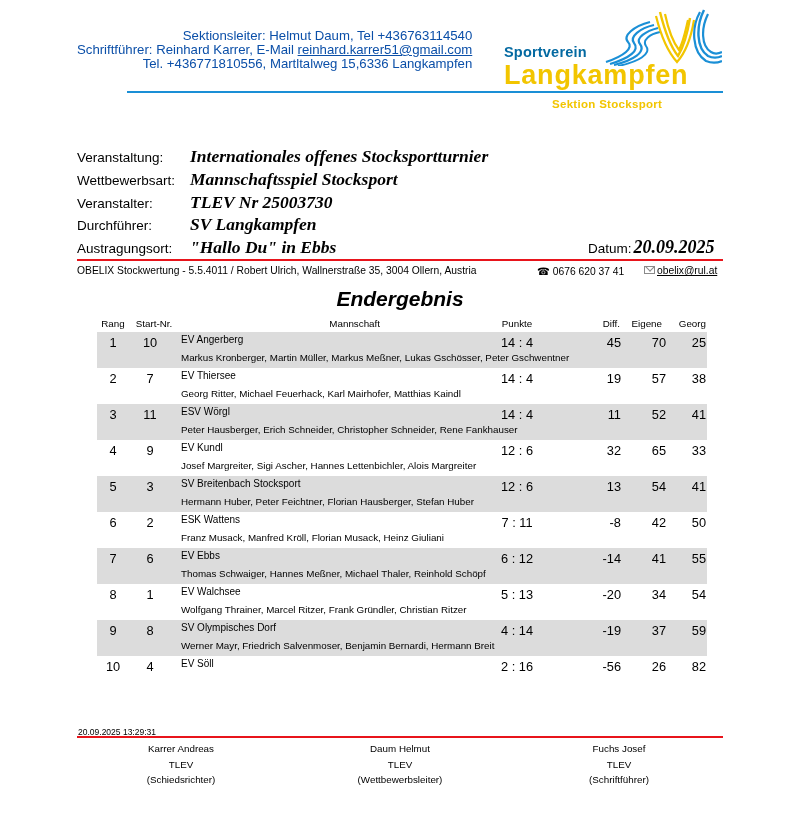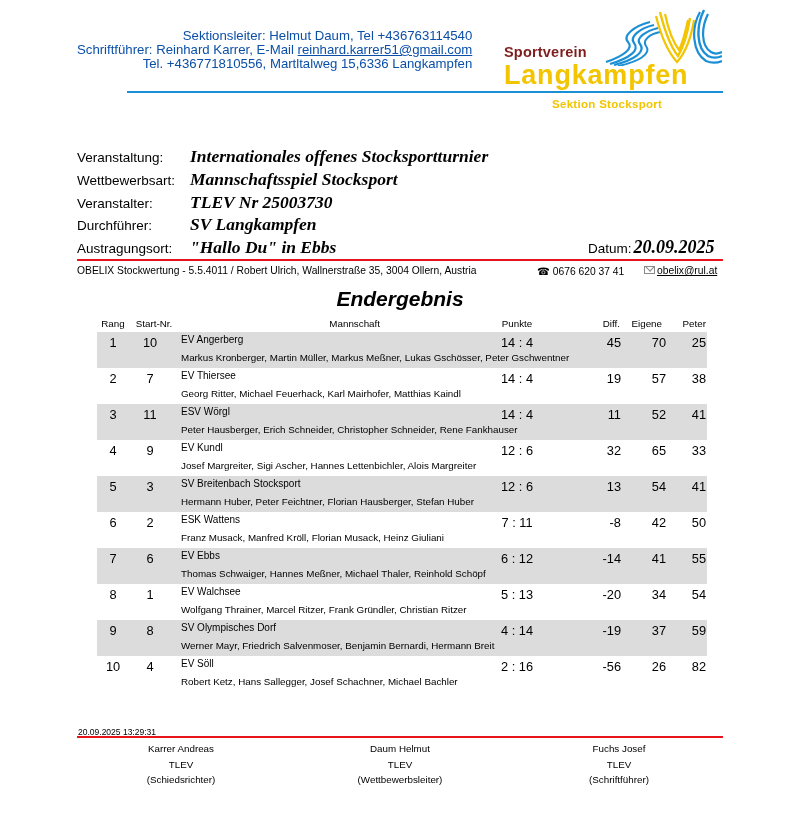--- a/index.html
+++ b/index.html
@@ -6,21 +6,21 @@
     body { width: 800px; height: 814px; position: relative; overflow: hidden; font-family: "Liberation Sans", sans-serif; color: #000; }
     .abs { position: absolute; }
 
     
     .club-info { left: 77px; top: 29px; font-size: 13.2px; line-height: 14px; color: #0b4fa8; white-space: nowrap; text-align: right; }
     .club-info .line { display: block; }
     .club-info a { color: #0b4fa8; text-decoration: underline; }
     .header-rule { left: 127px; top: 91px; width: 596px; height: 2px; background: #1a8fd6; }
 
     .logo { left: 500px; top: 8px; width: 225px; height: 110px; }
-    .logo .sv-small { position: absolute; left: 4px; top: 36px; font-size: 14.5px; font-weight: bold; color: #7f1d1d; letter-spacing: 0.2px; }
+    .logo .sv-small { position: absolute; left: 4px; top: 36px; font-size: 14.5px; font-weight: bold; color: #0369a1; letter-spacing: 0.2px; }
     .logo .lk { position: absolute; left: 4px; top: 52px; font-size: 27px; font-weight: bold; color: #f2c500; letter-spacing: 0.8px; }
     .logo .sek { position: absolute; left: 52px; top: 90px; font-size: 11.5px; font-weight: bold; color: #f2c500; letter-spacing: 0.3px; }
     .logo svg { position: absolute; left: 104px; top: 0; }
 
     
     .evt-row { left: 77px; height: 24px; white-space: nowrap; }
     .evt-label { position: absolute; left: 0; top: 4px; font-size: 13.5px; }
     .evt-value { position: absolute; left: 113px; top: 0; font-family: "Liberation Serif", serif; font-style: italic; font-weight: bold; font-size: 17.5px; }
     .datum { left: 588px; top: 237px; white-space: nowrap; }
     .datum-label { font-size: 13.5px; }
@@ -122,21 +122,21 @@
 </div>
 
 <div class="abs title">Endergebnis</div>
 
 <div class="abs thead" style="left:97px; width:32px; text-align:center;">Rang</div>
 <div class="abs thead" style="left:133px; width:42px; text-align:center;">Start-Nr.</div>
 <div class="abs thead" style="left:280px; width:100px; text-align:right;">Mannschaft</div>
 <div class="abs thead" style="left:487px; width:60px; text-align:center;">Punkte</div>
 <div class="abs thead" style="left:590px; width:30px; text-align:right;">Diff.</div>
 <div class="abs thead" style="left:624px; width:38px; text-align:right;">Eigene</div>
-<div class="abs thead" style="left:666px; width:40px; text-align:right;">Peter</div>
+<div class="abs thead" style="left:666px; width:40px; text-align:right;">Georg</div>
 
 <div class="abs row shade" style="top:332px;">
   <span class="cell c-rang">1</span>
   <span class="cell c-start">10</span>
   <span class="cell c-team">EV Angerberg</span>
   <span class="cell c-players">Markus Kronberger, Martin Müller, Markus Meßner, Lukas Gschösser, Peter Gschwentner</span>
   <span class="cell c-pkt">14 : 4</span>
   <span class="cell c-diff">45</span>
   <span class="cell c-eig">70</span>
   <span class="cell c-geg">25</span>
@@ -218,21 +218,20 @@
   <span class="cell c-players">Werner Mayr, Friedrich Salvenmoser, Benjamin Bernardi, Hermann Breit</span>
   <span class="cell c-pkt">4 : 14</span>
   <span class="cell c-diff">-19</span>
   <span class="cell c-eig">37</span>
   <span class="cell c-geg">59</span>
 </div>
 <div class="abs row" style="top:656px;">
   <span class="cell c-rang">10</span>
   <span class="cell c-start">4</span>
   <span class="cell c-team">EV Söll</span>
-  <span class="cell c-players">Robert Ketz, Hans Sallegger, Josef Schachner, Michael Bachler</span>
   <span class="cell c-pkt">2 : 16</span>
   <span class="cell c-diff">-56</span>
   <span class="cell c-eig">26</span>
   <span class="cell c-geg">82</span>
 </div>
 
 <div class="abs print-time">20.09.2025 13:29:31</div>
 <div class="abs red-rule" style="left:77px; top:736px; width:646px;"></div>
 
 <div class="abs sig" style="left:81px;">

